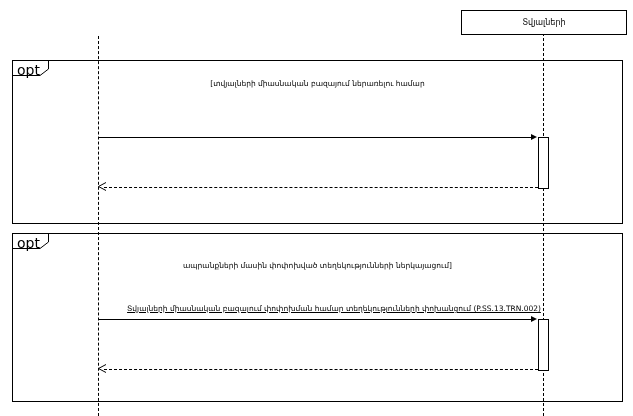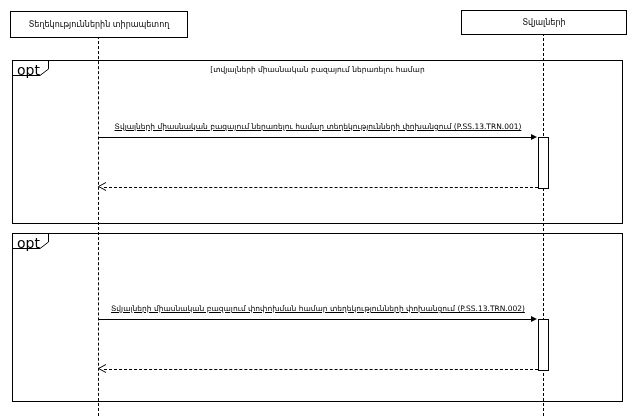--- a/index.html
+++ b/index.html
@@ -33,55 +33,54 @@
   }
   .return-arrow{position:absolute;height:0;border-top:1px dashed #000;z-index:2;}
   .openhead{position:absolute;z-index:2;}
   .activation{position:absolute;width:9px;border:1px solid #000;background:#fff;z-index:2;}
 </style>
 </head>
 <body>
 
 <div class="canvas">
 
-  <div class="actor" style="left:10px;top:11px;width:176px;height:25px">Տեղեկություններին տիրապետող</div>
   <div class="actor" style="left:461px;top:10px;width:164px;height:23px">Տվյալների</div>
 
   <div class="lifeline" style="left:98px;top:36px;height:380px"></div>
   <div class="lifeline" style="left:543px;top:33px;height:383px"></div>
 
   <div class="frame" style="left:12px;top:60px;width:609px;height:162px">
     <div class="opt-wrap">
       <svg class="opt-shape" width="37" height="16" viewBox="0 0 37 16">
         <path d="M0,14.5 L27,14.5 L35.5,8 L35.5,0" fill="none" stroke="#000" stroke-width="1"></path>
       </svg>
       <span class="opt-text">opt</span>
     </div>
-    <div class="guard" style="top:3px">[տվյալների միասնական բազայում ներառելու համար</div>
+    <div class="guard" style="top:17px">[տվյալների միասնական բազայում ներառելու համար</div>
   </div>
 
-  <div class="msg-label" style="left:98px;top:122px;width:440px">Տվյալների միասնական բազայում ներառելու համար տեղեկությունների փոխանցում (P.SS.13.TRN.001)</div>
   <div class="arrow" style="left:99px;top:137px;width:432px"></div>
   <div class="arrowhead" style="left:531px;top:134px"></div>
   <div class="activation" style="left:538px;top:137px;height:50px"></div>
   <div class="return-arrow" style="left:104px;top:187px;width:434px"></div>
   <svg class="openhead" style="left:98px;top:182px" width="9" height="9" viewBox="0 0 9 9">
     <polyline points="8,0.5 0.5,4.5 8,8.5" fill="none" stroke="#000" stroke-width="1"></polyline>
   </svg>
 
   <div class="frame" style="left:12px;top:233px;width:609px;height:167px">
     <div class="opt-wrap">
       <svg class="opt-shape" width="37" height="16" viewBox="0 0 37 16">
         <path d="M0,14.5 L27,14.5 L35.5,8 L35.5,0" fill="none" stroke="#000" stroke-width="1"></path>
       </svg>
       <span class="opt-text">opt</span>
     </div>
+    <div class="guard" style="top:26px">ապրանքների մասին փոփոխված տեղեկությունների ներկայացում]</div>
   </div>
 
-  <div class="msg-label" style="left:98px;top:304px;width:440px">Տվյալների միասնական բազայում փոփոխման համար տեղեկությունների փոխանցում (P.SS.13.TRN.002)</div>
+  <div class="msg-label" style="left:114px;top:304px;width:440px">Տվյալների միասնական բազայում փոփոխման համար տեղեկությունների փոխանցում (P.SS.13.TRN.002)</div>
   <div class="arrow" style="left:99px;top:319px;width:432px"></div>
   <div class="arrowhead" style="left:531px;top:316px"></div>
   <div class="activation" style="left:538px;top:319px;height:50px"></div>
   <div class="return-arrow" style="left:104px;top:369px;width:434px"></div>
   <svg class="openhead" style="left:98px;top:364px" width="9" height="9" viewBox="0 0 9 9">
     <polyline points="8,0.5 0.5,4.5 8,8.5" fill="none" stroke="#000" stroke-width="1"></polyline>
   </svg>
 
 </div>
 

